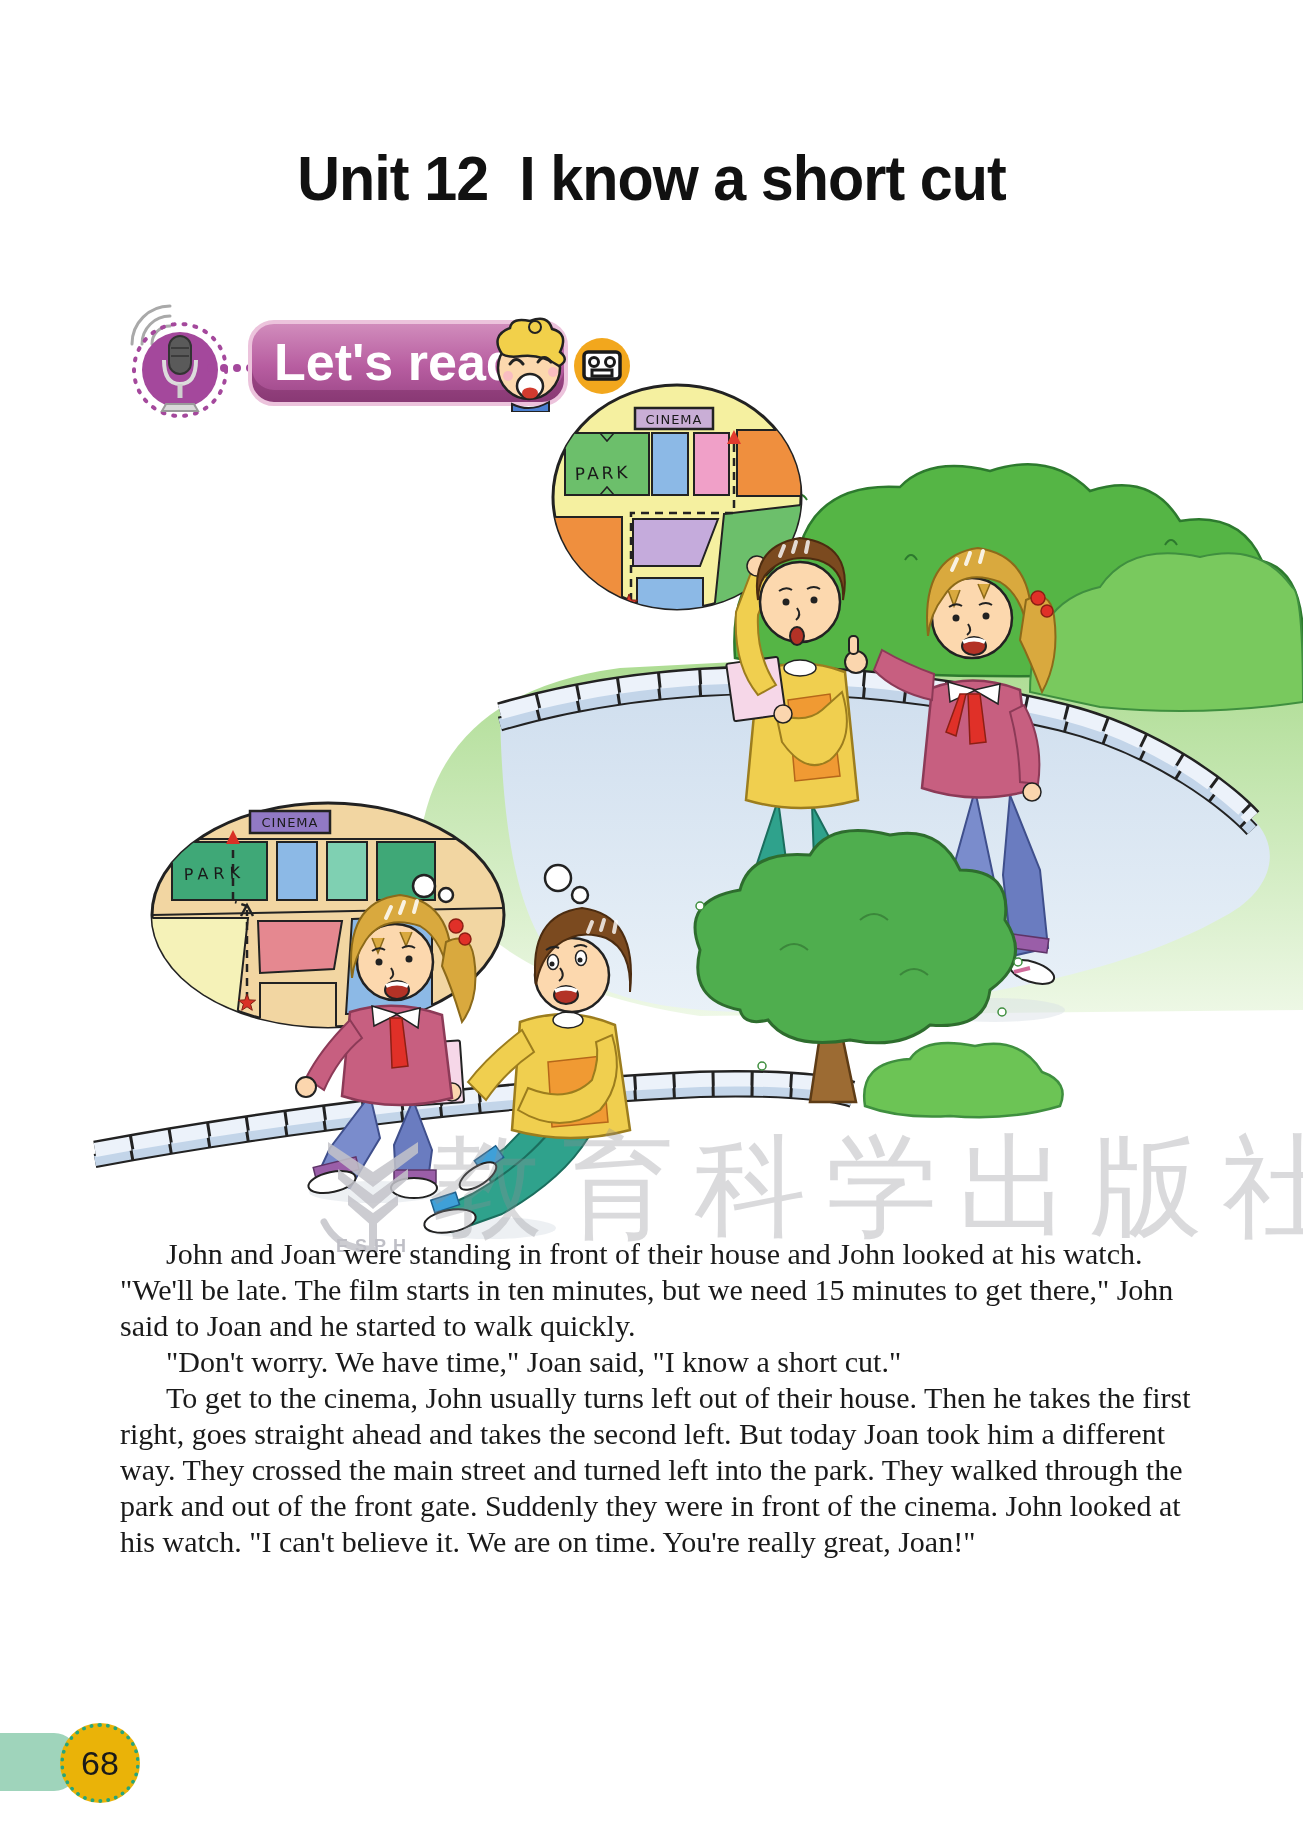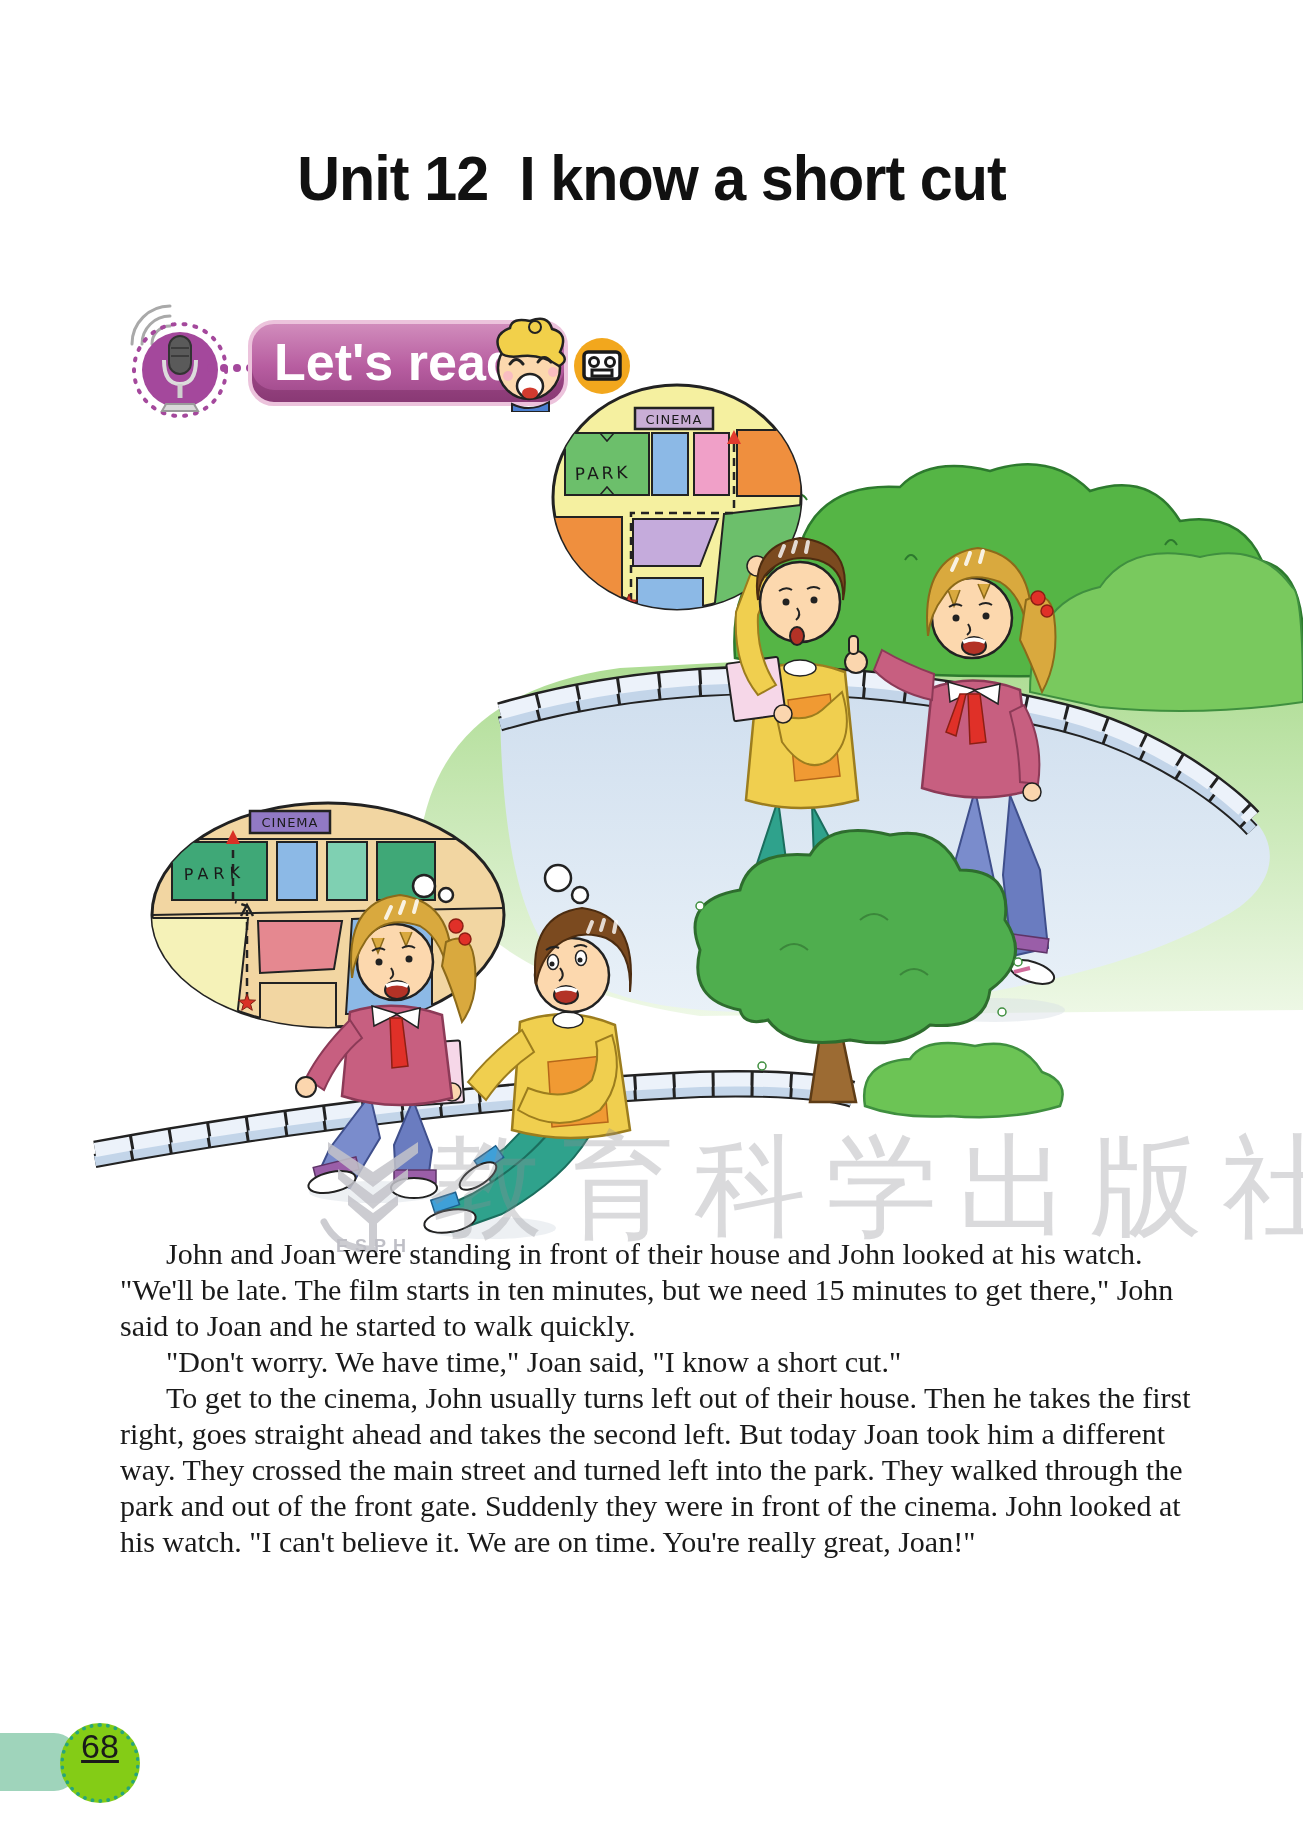--- a/index.html
+++ b/index.html
@@ -22,22 +22,22 @@
   #story p{margin:0;font-size:30px;line-height:36px;text-indent:46px;}
   
   #wm-cn{position:absolute;left:430px;top:1112px;font-family:"DejaVu Serif",serif;
         font-size:112px;letter-spacing:20px;color:#8e8e94;opacity:.32;white-space:nowrap;}
   #wm-esph{position:absolute;left:336px;top:1236px;font-family:"Liberation Sans",sans-serif;
         font-weight:bold;font-size:18px;letter-spacing:7px;color:#bfbfc6;}
   
   #footer-tab{position:absolute;left:0px;top:1733px;width:78px;height:58px;background:#9fd4bb;
         border-radius:0 24px 24px 0;}
   #page-number{position:absolute;left:60px;top:1723px;width:72px;height:72px;border-radius:50%;
-        background:#84cc16;border:4px dotted #27a57a;display:flex;
-        justify-content:center;font-family:"Liberation Sans",sans-serif;font-size:34px;color:#1a1a1a;text-decoration:underline;}
+        background:#eab308;border:4px dotted #27a57a;display:flex;align-items:center;
+        justify-content:center;font-family:"Liberation Sans",sans-serif;font-size:34px;color:#1a1a1a;}
   svg text{font-family:"DejaVu Sans",sans-serif;}
 </style>
 </head>
 <body>
 
 <div id="page">
 
   <div id="title">Unit 12  I know a short cut</div>
 
   <svg class="abs" style="left:118px;top:296px" width="120" height="126" viewBox="0 0 120 126">

